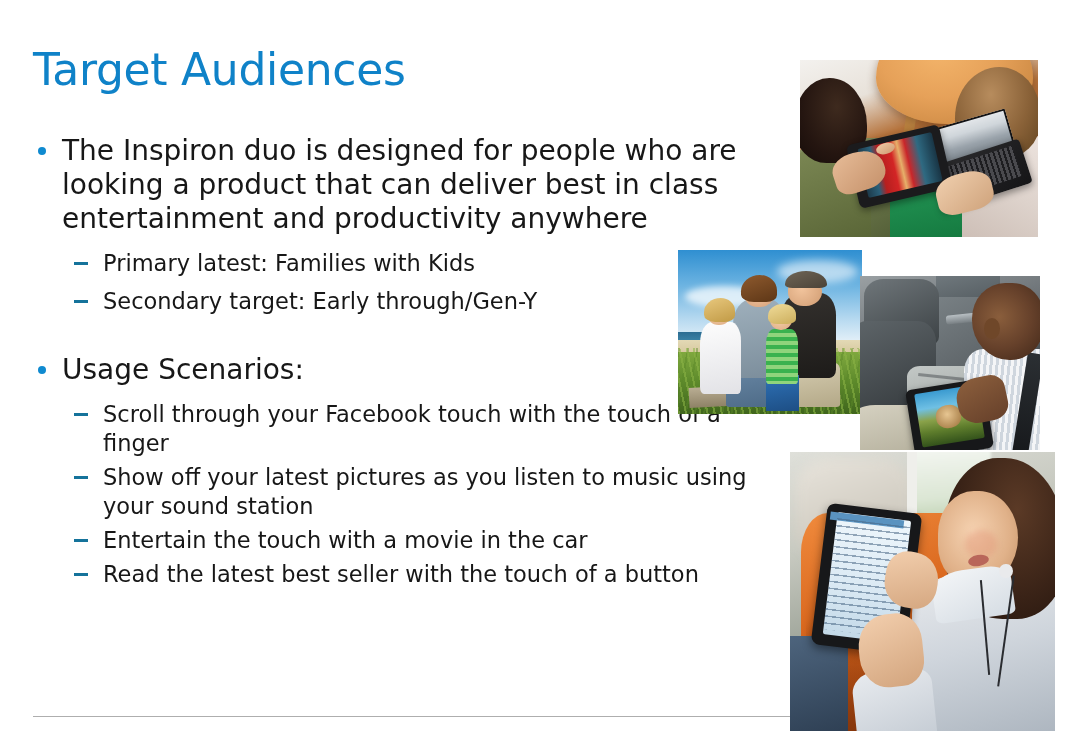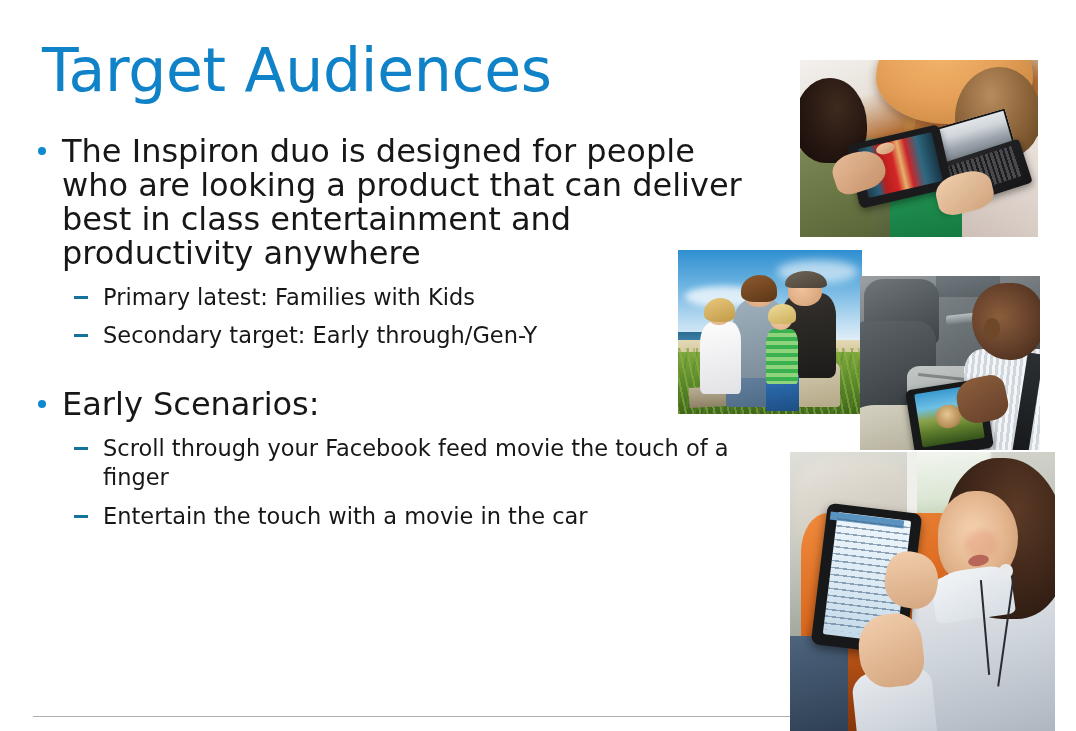--- a/index.html
+++ b/index.html
@@ -21,42 +21,42 @@
     position: absolute;
     left: 0; top: 0;
     width: 1076px;
     height: 731px;
     background: #ffffff;
   }
 
   
   #slide-title {
     position: absolute;
-    left: 42px;
+    left: 33px;
     top: 44px;
-    font-size: 60px;
+    font-size: 44px;
     line-height: 52px;
     letter-spacing: -0.3px;
     color: #0f82c8;
     font-weight: 400;
     white-space: nowrap;
   }
 
   
   #body-content {
     position: absolute;
     left: 30px;
     top: 134px;
     width: 740px;
   }
 
   .bullet-l1 {
     position: relative;
     padding-left: 32px;
-    font-size: 32px;
+    font-size: 28px;
     line-height: 34px;
     color: #171717;
     margin-bottom: 0;
   }
   .bullet-l1 .dot {
     position: absolute;
     left: 8px;
     top: 13px;
     width: 8px;
     height: 8px;
@@ -549,42 +549,50 @@
 
     <div class="bullet-l2">
       <span class="dash"></span>
       <span class="txt">Secondary target: Early through/Gen-Y</span>
     </div>
 
     <div class="gap-lg"></div>
 
     <div class="bullet-l1">
       <span class="dot"></span>
-      <span class="txt">Early Scenarios:</span>
+      <span class="txt">Usage Scenarios:</span>
     </div>
 
     <div class="gap-md"></div>
 
     <div class="bullet-l2">
       <span class="dash"></span>
-      <span class="txt">Scroll through your Facebook feed movie the touch of a finger</span>
+      <span class="txt">Scroll through your Facebook touch with the touch of a finger</span>
     </div>
 
     <div class="gap-xs"></div>
 
+    <div class="bullet-l2">
+      <span class="dash"></span>
+      <span class="txt">Show off your latest pictures as you listen to music using your sound station</span>
+    </div>
 
     <div class="gap-xs"></div>
 
     <div class="bullet-l2">
       <span class="dash"></span>
       <span class="txt">Entertain the touch with a movie in the car</span>
     </div>
 
     <div class="gap-xs"></div>
 
+    <div class="bullet-l2">
+      <span class="dash"></span>
+      <span class="txt">Read the latest best seller with the touch of a button</span>
+    </div>
 
   </div>
 
   <div class="photo" id="photo-women">
     <div class="layer bg-wall"></div>
     <div class="layer table-leg-a"></div>
     <div class="layer table-leg-b"></div>
     <div class="layer floor"></div>
     <div class="layer table"></div>
     <div class="layer sofa-l"></div>

